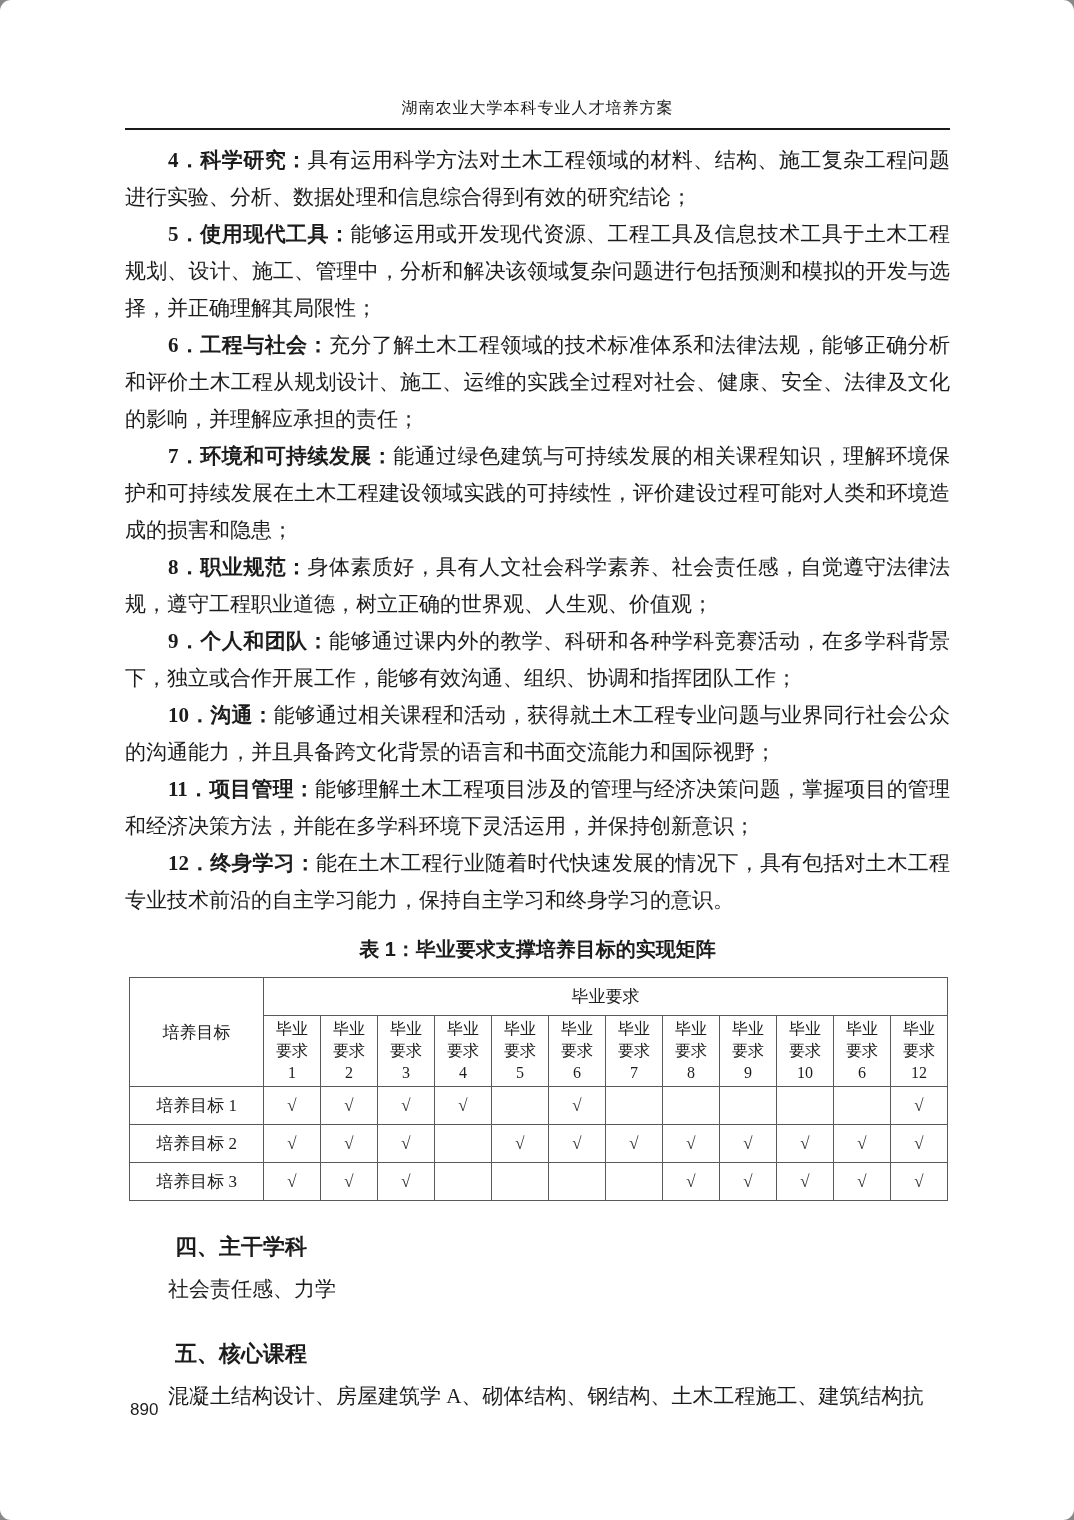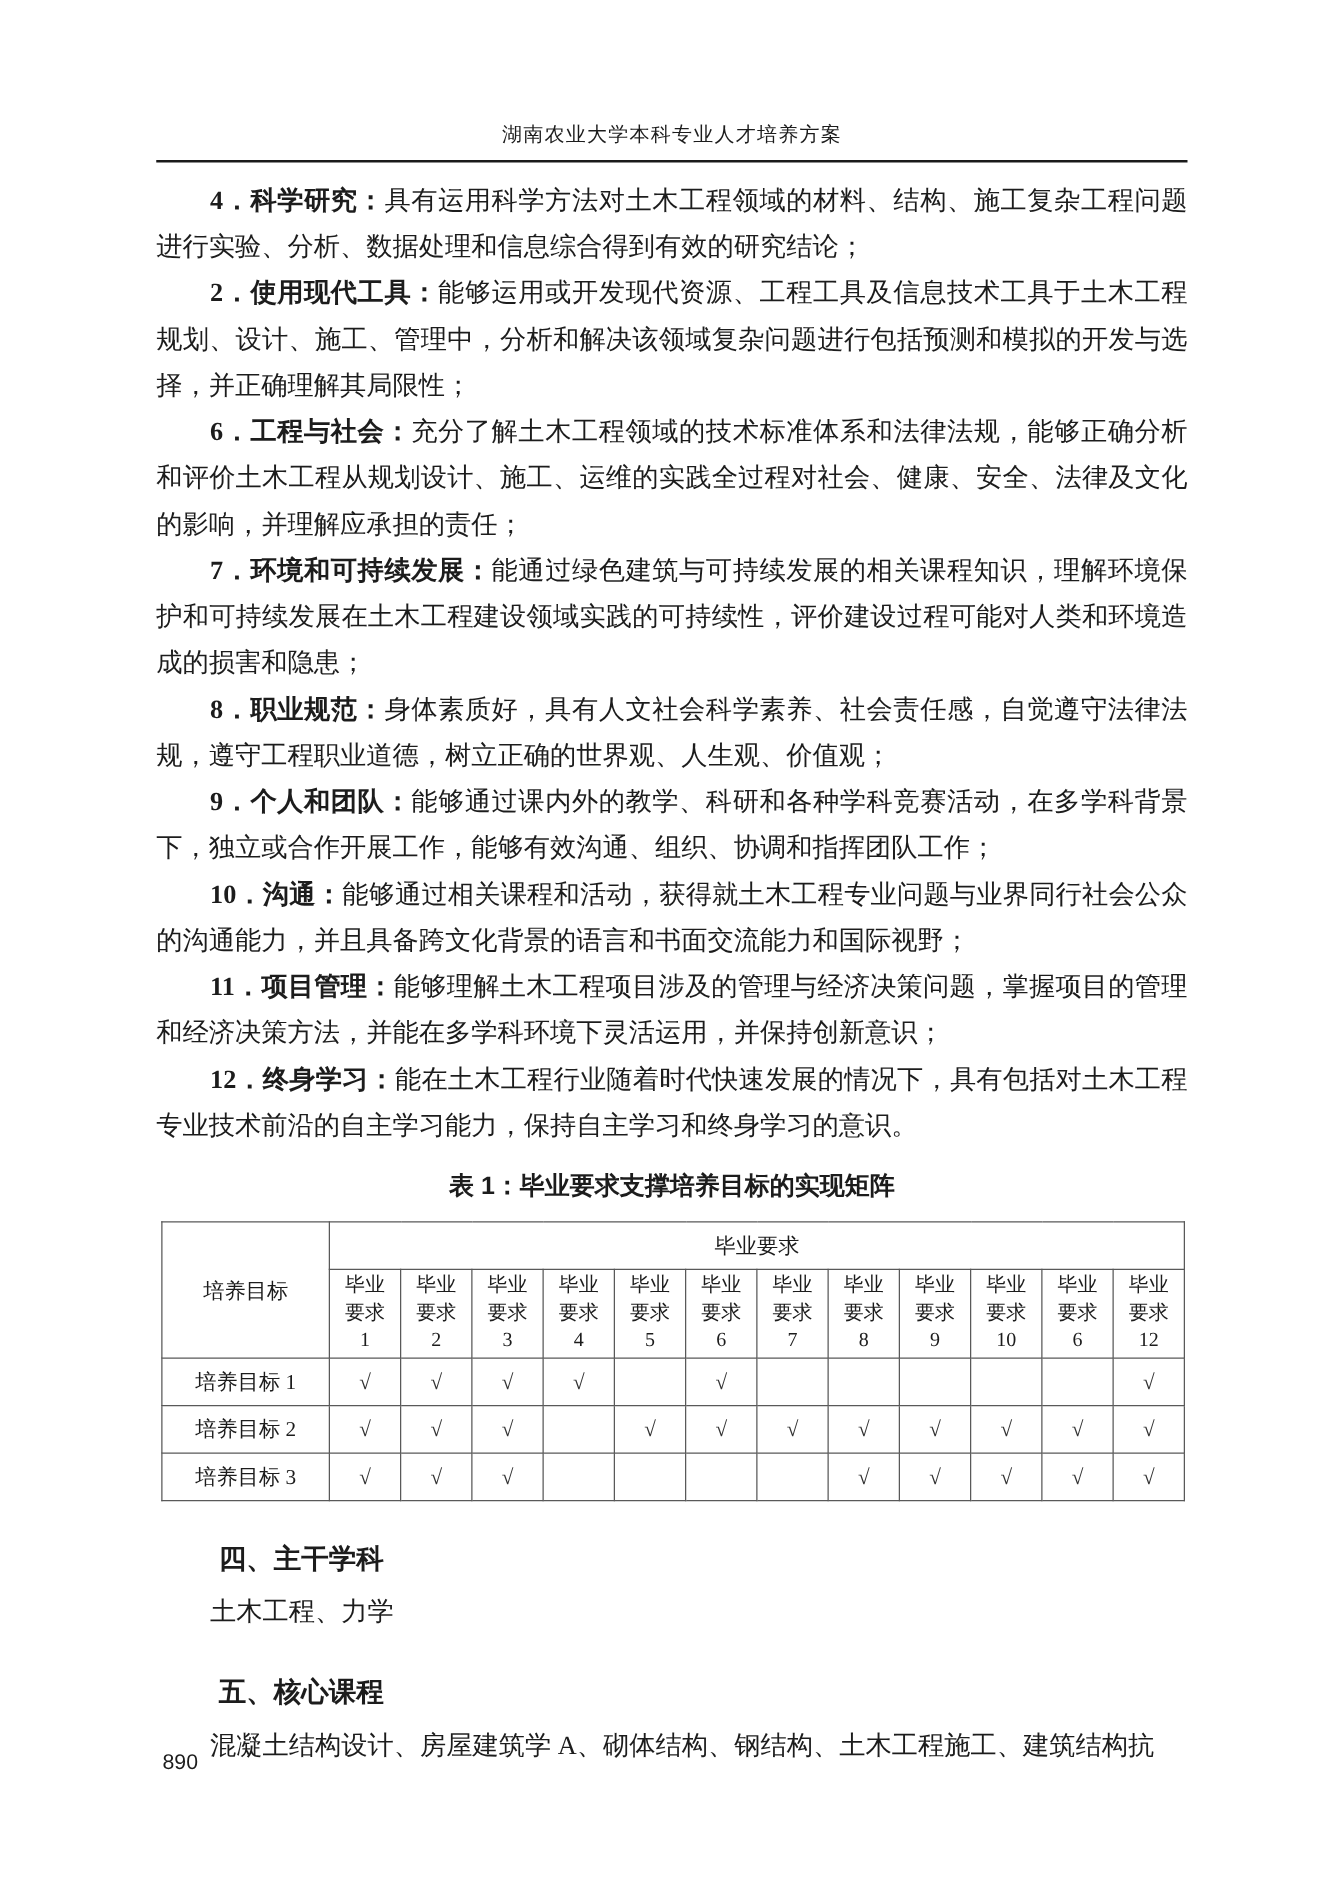--- a/index.html
+++ b/index.html
@@ -4,20 +4,21 @@
 <style>
   html,body{margin:0;padding:0;background:#888;}
   .page{
     position:relative;
     width:1074px;height:1520px;
     background:#ffffff;
     color:#1c1c1c;
     font-family:"Liberation Serif","DejaVu Serif",serif;
     overflow:hidden;
     margin:0 auto;
+    border-radius:11px;
   }
   .header{
     position:absolute;
     left:125px;top:98px;width:825px;
     text-align:center;
     font-size:16px;
     letter-spacing:1px;
     padding-bottom:9px;
     border-bottom:2px solid #1a1a1a;
   }
@@ -89,21 +90,21 @@
 
 <div class="page">
 
   <div class="header">
     <span>湖南农业大学本科专业人才培养方案</span>
   </div>
 
   <div class="content">
 
     <p class="body-para"><b>4．科学研究：</b><span>具有运用科学方法对土木工程领域的材料、结构、施工复杂工程问题进行实验、分析、数据处理和信息综合得到有效的研究结论；</span></p>
-    <p class="body-para"><b>2．使用现代工具：</b><span>能够运用或开发现代资源、工程工具及信息技术工具于土木工程规划、设计、施工、管理中，分析和解决该领域复杂问题进行包括预测和模拟的开发与选择，并正确理解其局限性；</span></p>
+    <p class="body-para"><b>5．使用现代工具：</b><span>能够运用或开发现代资源、工程工具及信息技术工具于土木工程规划、设计、施工、管理中，分析和解决该领域复杂问题进行包括预测和模拟的开发与选择，并正确理解其局限性；</span></p>
     <p class="body-para"><b>6．工程与社会：</b><span>充分了解土木工程领域的技术标准体系和法律法规，能够正确分析和评价土木工程从规划设计、施工、运维的实践全过程对社会、健康、安全、法律及文化的影响，并理解应承担的责任；</span></p>
     <p class="body-para"><b>7．环境和可持续发展：</b><span>能通过绿色建筑与可持续发展的相关课程知识，理解环境保护和可持续发展在土木工程建设领域实践的可持续性，评价建设过程可能对人类和环境造成的损害和隐患；</span></p>
     <p class="body-para"><b>8．职业规范：</b><span>身体素质好，具有人文社会科学素养、社会责任感，自觉遵守法律法规，遵守工程职业道德，树立正确的世界观、人生观、价值观；</span></p>
     <p class="body-para"><b>9．个人和团队：</b><span>能够通过课内外的教学、科研和各种学科竞赛活动，在多学科背景下，独立或合作开展工作，能够有效沟通、组织、协调和指挥团队工作；</span></p>
     <p class="body-para"><b>10．沟通：</b><span>能够通过相关课程和活动，获得就土木工程专业问题与业界同行社会公众的沟通能力，并且具备跨文化背景的语言和书面交流能力和国际视野；</span></p>
     <p class="body-para"><b>11．项目管理：</b><span>能够理解土木工程项目涉及的管理与经济决策问题，掌握项目的管理和经济决策方法，并能在多学科环境下灵活运用，并保持创新意识；</span></p>
     <p class="body-para"><b>12．终身学习：</b><span>能在土木工程行业随着时代快速发展的情况下，具有包括对土木工程专业技术前沿的自主学习能力，保持自主学习和终身学习的意识。</span></p>
 
     <div class="table-title">表 1：毕业要求支撑培养目标的实现矩阵</div>
 
@@ -232,21 +233,21 @@
           <td class="check">√</td>
           <td class="check">√</td>
           <td class="check">√</td>
           <td class="check">√</td>
           <td class="check">√</td>
         </tr>
       </tbody>
     </table>
 
     <h2 class="sec-heading">四、主干学科</h2>
-    <p class="sec-body">土木工程、力学</p>
+    <p class="sec-body">社会责任感、力学</p>
 
     <h2 class="sec-heading">五、核心课程</h2>
     <p class="sec-body">混凝土结构设计、房屋建筑学 A、砌体结构、钢结构、土木工程施工、建筑结构抗</p>
 
   </div>
 
   <div class="page-number">890</div>
 
 </div>
 

